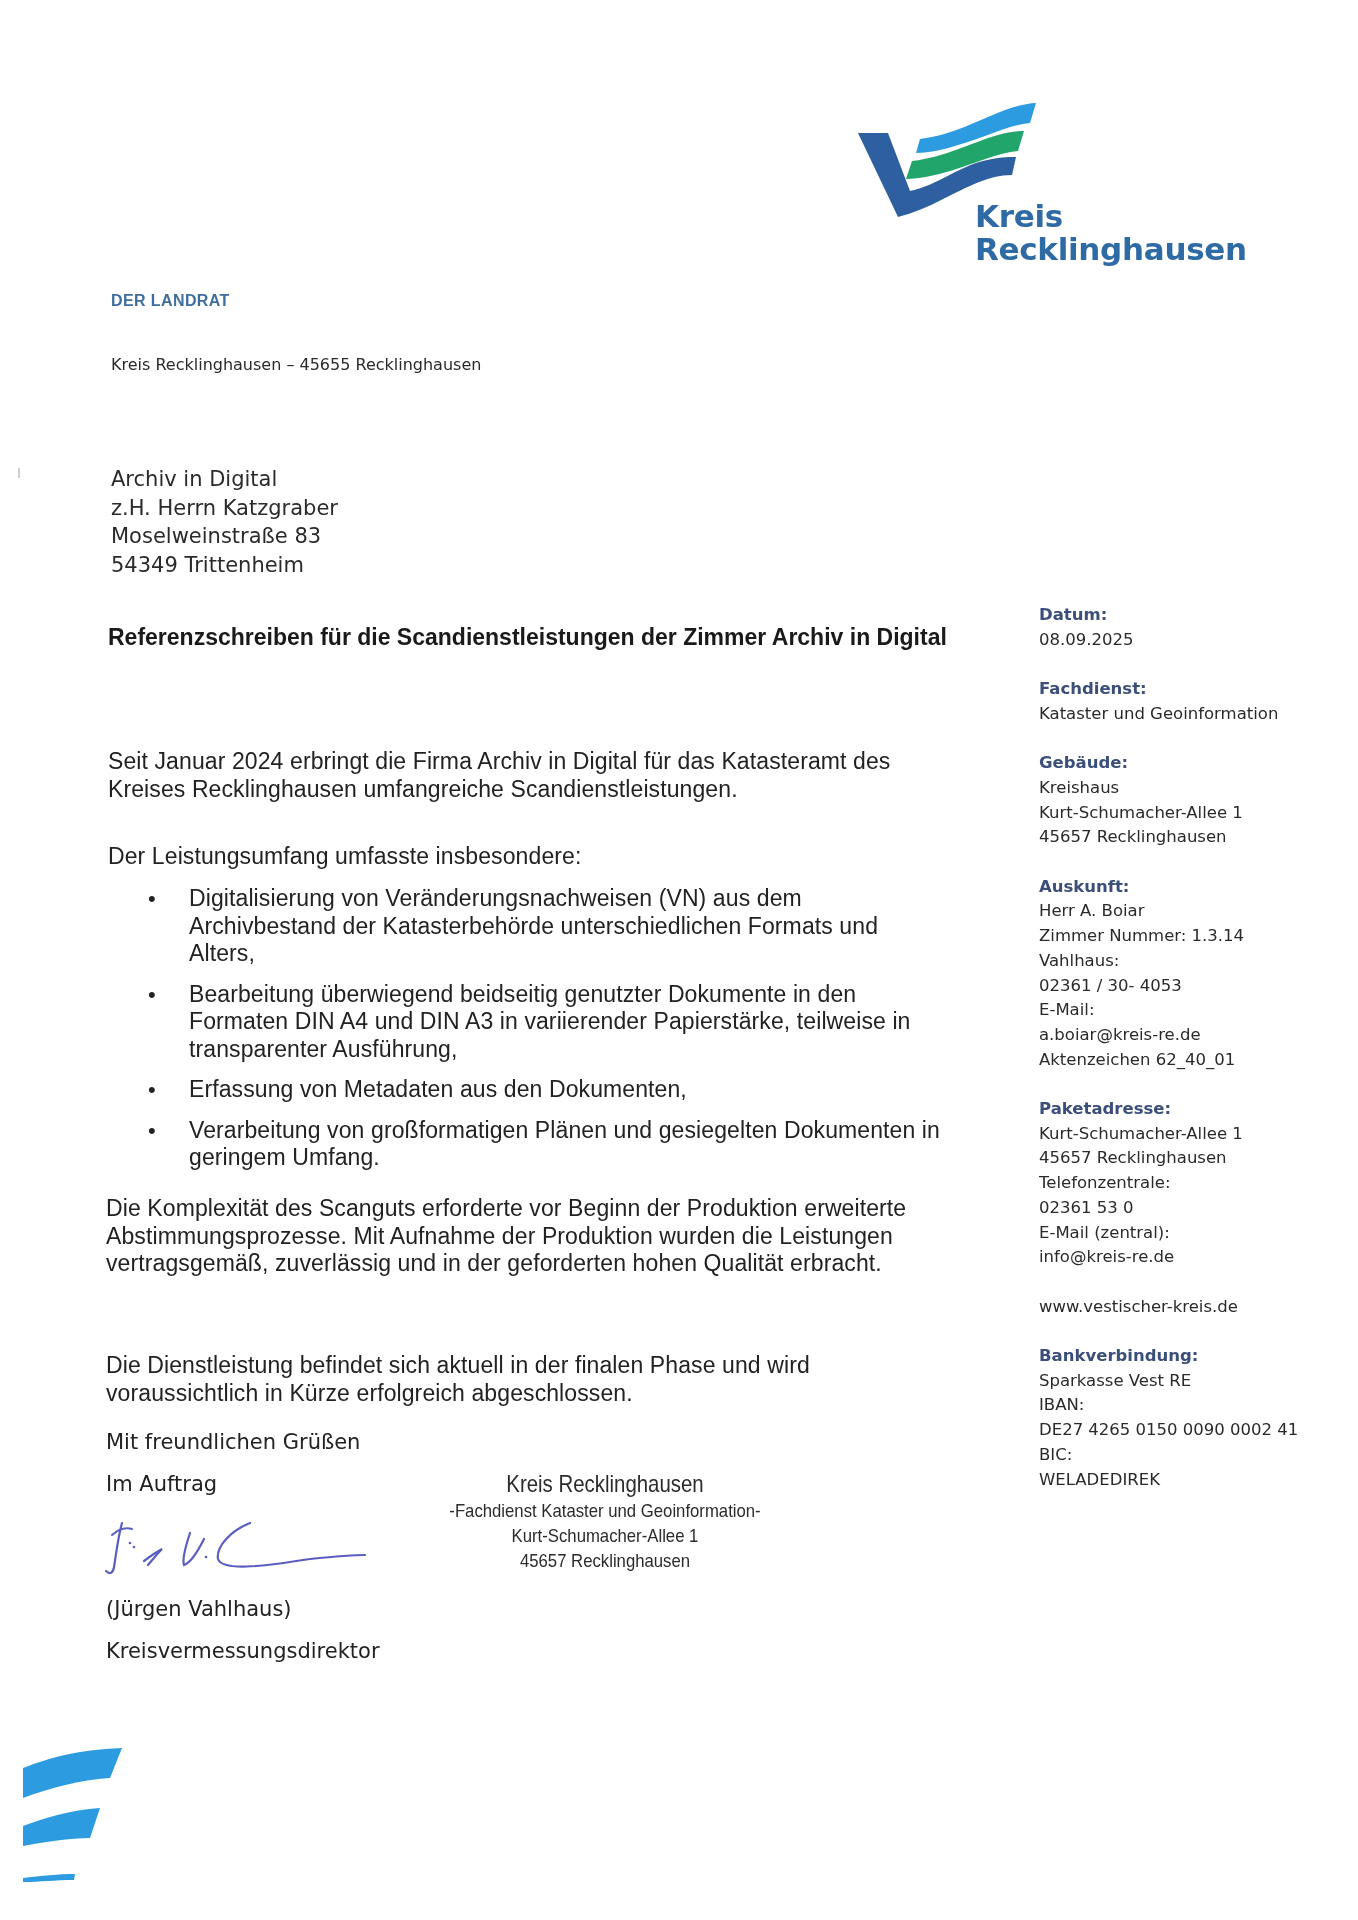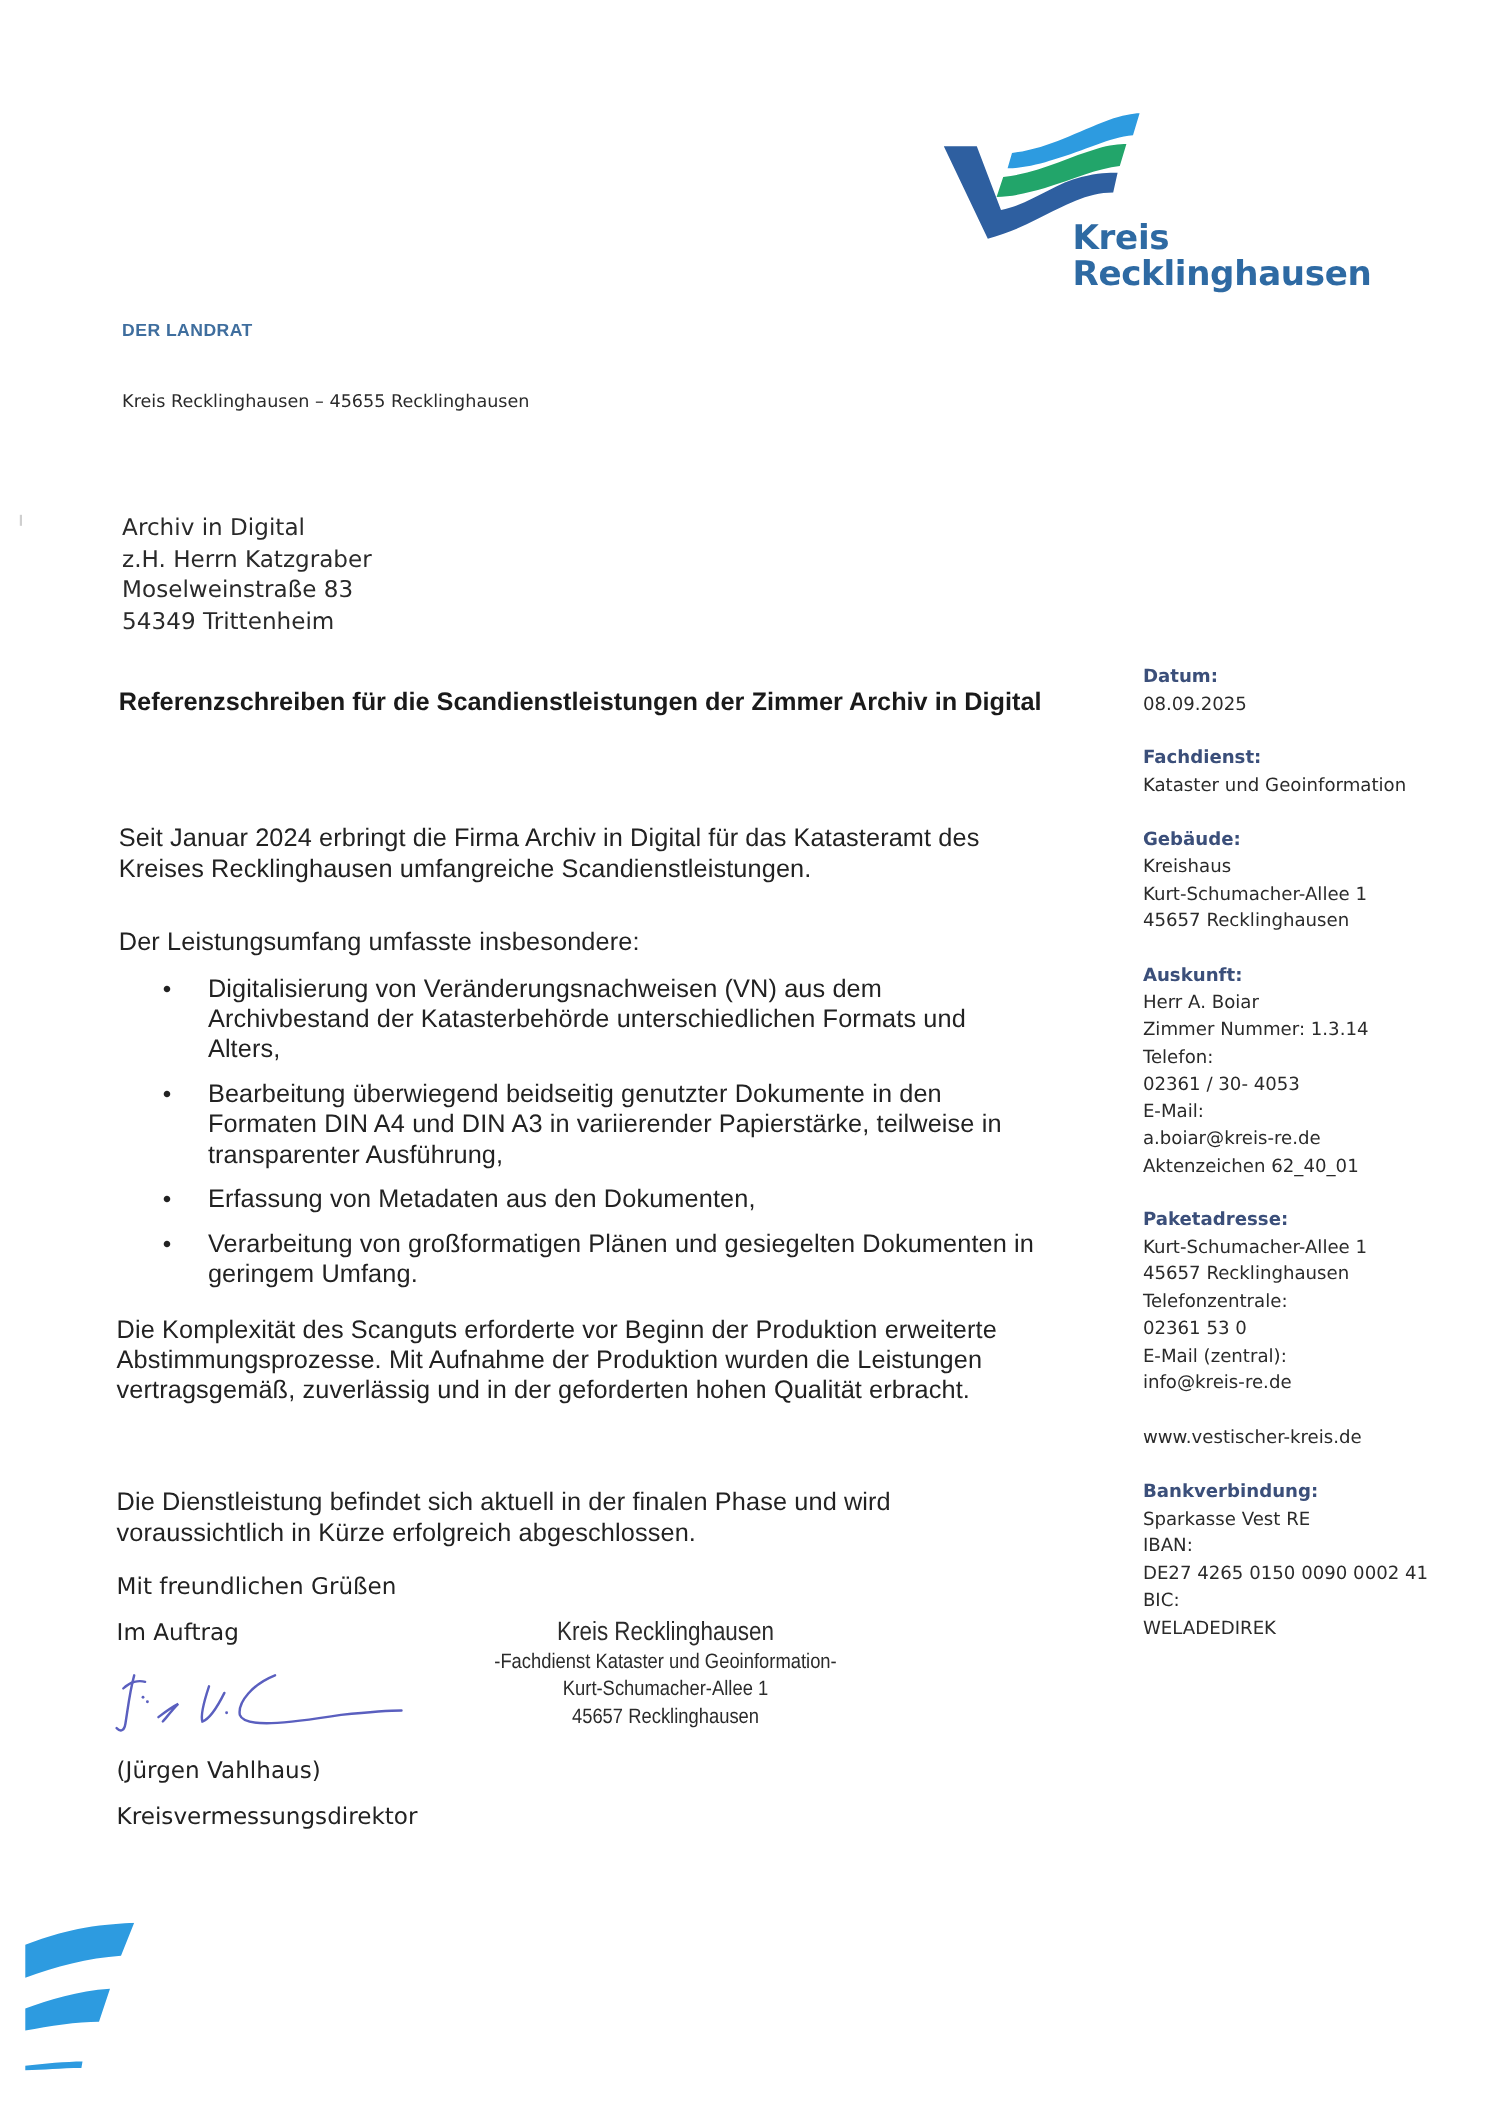--- a/index.html
+++ b/index.html
@@ -128,21 +128,21 @@
   <div class="side-block">
     <div class="side-label">Gebäude:</div>
     <div class="side-line">Kreishaus</div>
     <div class="side-line">Kurt-Schumacher-Allee 1</div>
     <div class="side-line">45657 Recklinghausen</div>
   </div>
   <div class="side-block">
     <div class="side-label">Auskunft:</div>
     <div class="side-line">Herr A. Boiar</div>
     <div class="side-line">Zimmer Nummer: 1.3.14</div>
-    <div class="side-line">Telefon:</div>
+    <div class="side-line">Vahlhaus:</div>
     <div class="side-line">02361 / 30- 4053</div>
     <div class="side-line">E-Mail:</div>
     <div class="side-line">a.boiar@kreis-re.de</div>
     <div class="side-line">Aktenzeichen 62_40_01</div>
   </div>
   <div class="side-block">
     <div class="side-label">Paketadresse:</div>
     <div class="side-line">Kurt-Schumacher-Allee 1</div>
     <div class="side-line">45657 Recklinghausen</div>
     <div class="side-line">Telefonzentrale:</div>

